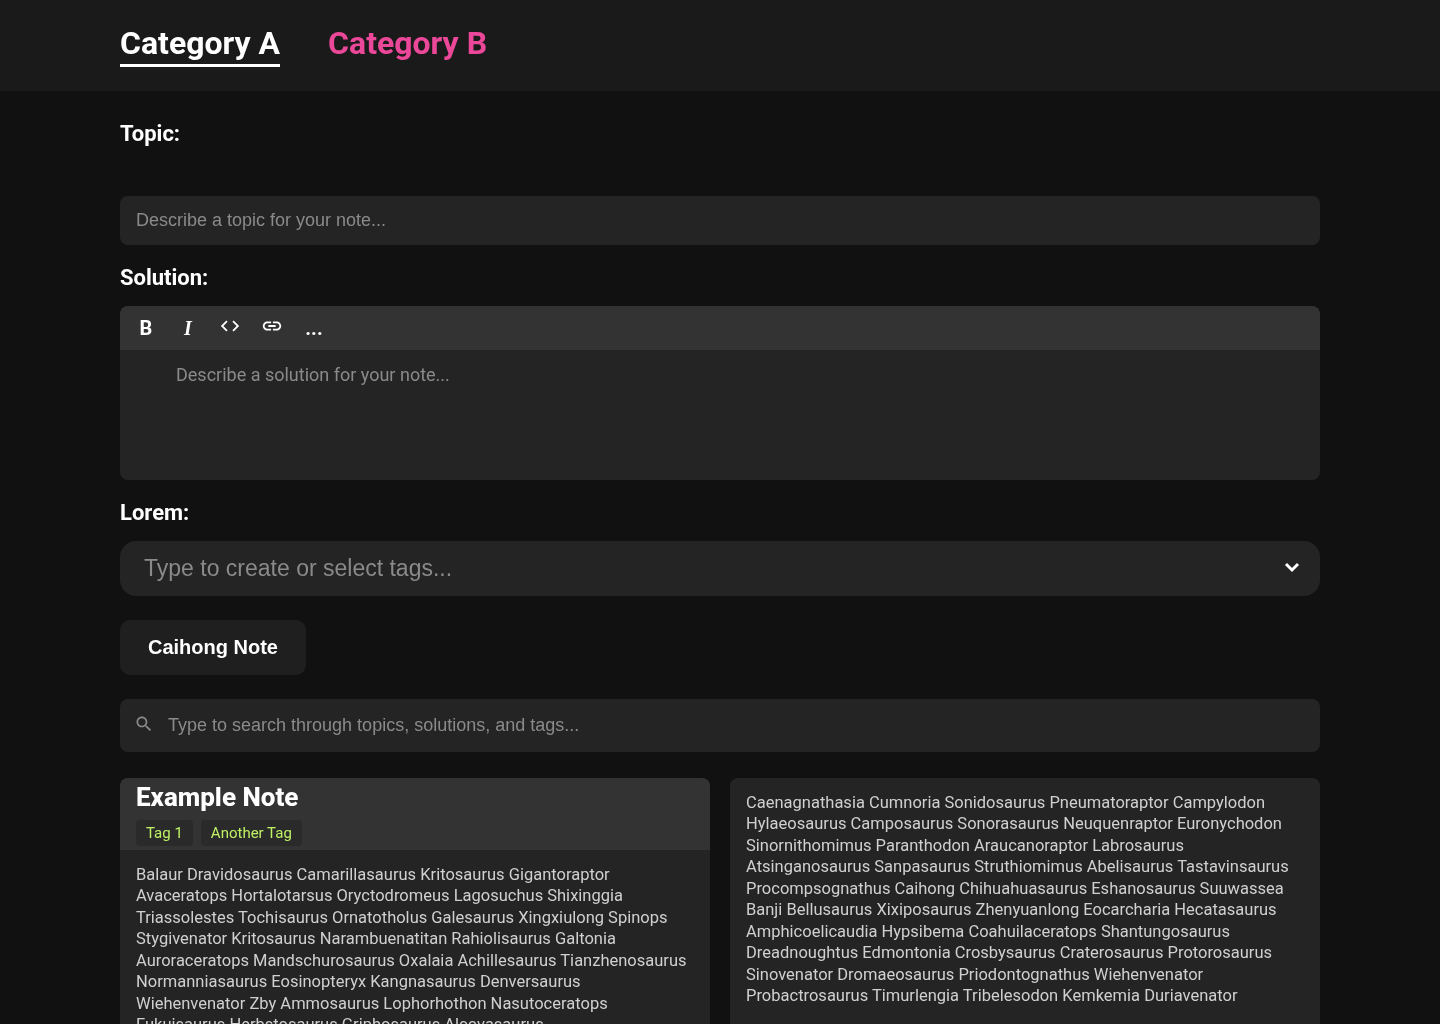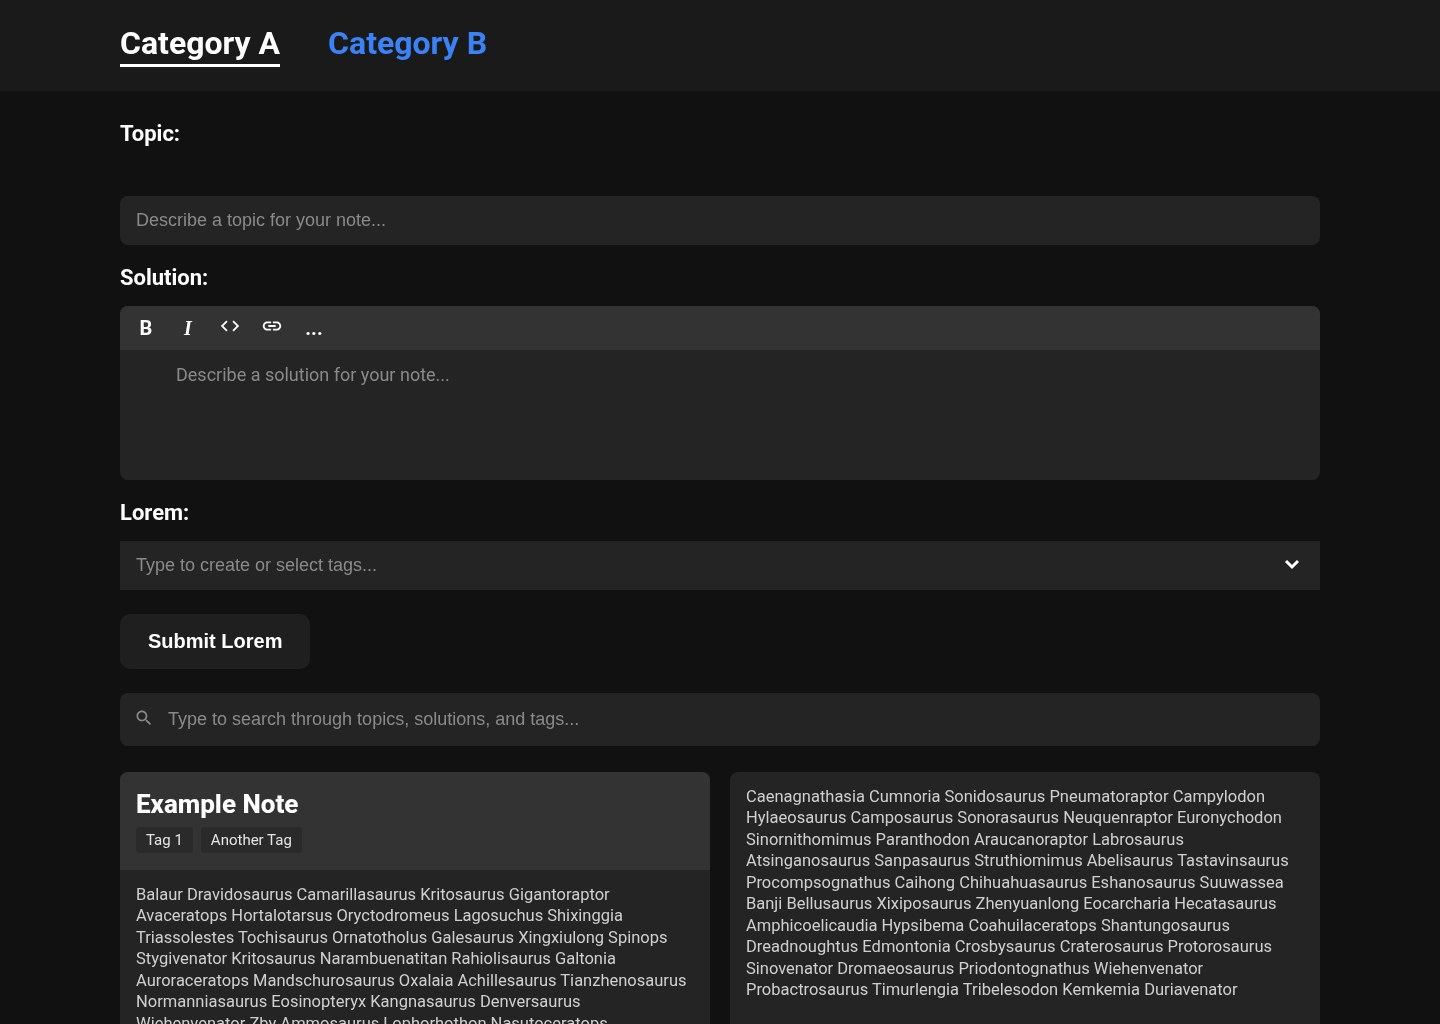--- a/index.html
+++ b/index.html
@@ -16,21 +16,21 @@
     }
     .header {
       background: #1a1a1a;
       padding: 24px 120px;
       display: flex;
       gap: 48px;
     }
     .tab {
       font-size: 32px;
       font-weight: 700;
-      color: #3b82f6;
+      color: #ec4899;
       cursor: pointer;
     }
     .tab.active {
       color: #ffffff;
       border-bottom: 3px solid #ffffff;
       padding-bottom: 2px;
     }
     .main {
       padding: 20px 120px;
       display: flex;
@@ -94,23 +94,23 @@
       margin-left: 40px;
     }
     .tags-wrapper {
       position: relative;
       width: 100%;
     }
     .tags-input {
       width: 100%;
       background: #242424;
       border: none;
-      border-radius: 0;
-      padding: 14px 16px;
-      font-size: 18px;
+      border-radius: 16px;
+      padding: 14px 24px;
+      font-size: 23px;
       color: #e5e5e5;
       outline: none;
     }
     .tags-input::placeholder {
       color: #8a8a8a;
     }
     .chevron {
       position: absolute;
       right: 16px;
       top: 50%;
@@ -173,35 +173,35 @@
       gap: 20px;
       margin-top: 16px;
     }
     .note-card {
       background: #242424;
       border-radius: 8px;
       overflow: hidden;
     }
     .note-header {
       background: #333333;
-      padding: 17px 16px;
+      padding: 4px 16px;
     }
     .note-title {
       font-size: 26px;
       font-weight: 800;
       color: #ffffff;
       margin-bottom: 8px;
     }
     .note-tags {
       display: flex;
       gap: 8px;
     }
     .note-tag {
       background: #2a2a2a;
-      color: #e5e5e5;
+      color: #bef264;
       padding: 4px 10px;
       border-radius: 4px;
       font-size: 15px;
     }
     .note-body {
       padding: 14px 16px;
       font-size: 16.5px;
       line-height: 1.3;
       color: #d0d0d0;
     }
@@ -250,21 +250,21 @@
   <div class="field-label">Lorem:</div>
   <div class="tags-wrapper">
     <input class="tags-input" type="text" placeholder="Type to create or select tags..." style="">
     <span class="chevron">
       <svg viewBox="0 0 24 24">
           <polyline points="6 9 12 15 18 9"></polyline>
         </svg>
     </span>
   </div>
 
-  <button class="submit-btn">Submit Lorem</button>
+  <button class="submit-btn">Caihong Note</button>
 
   <div class="search-wrapper">
     <span class="search-icon">
       <svg viewBox="0 0 24 24">
           <path d="M15.5 14h-.79l-.28-.27C15.41 12.59 16 11.11 16 9.5 16 5.91 13.09 3 9.5 3S3 5.91 3 9.5 5.91 16 9.5 16c1.61 0 3.09-.59 4.23-1.57l.27.28v.79l5 4.99L20.49 19l-4.99-5zm-6 0C7.01 14 5 11.99 5 9.5S7.01 5 9.5 5 14 7.01 14 9.5 11.99 14 9.5 14z"></path>
         </svg>
     </span>
     <input class="search-input" type="text" placeholder="Type to search through topics, solutions, and tags..." style="">
   </div>
 

